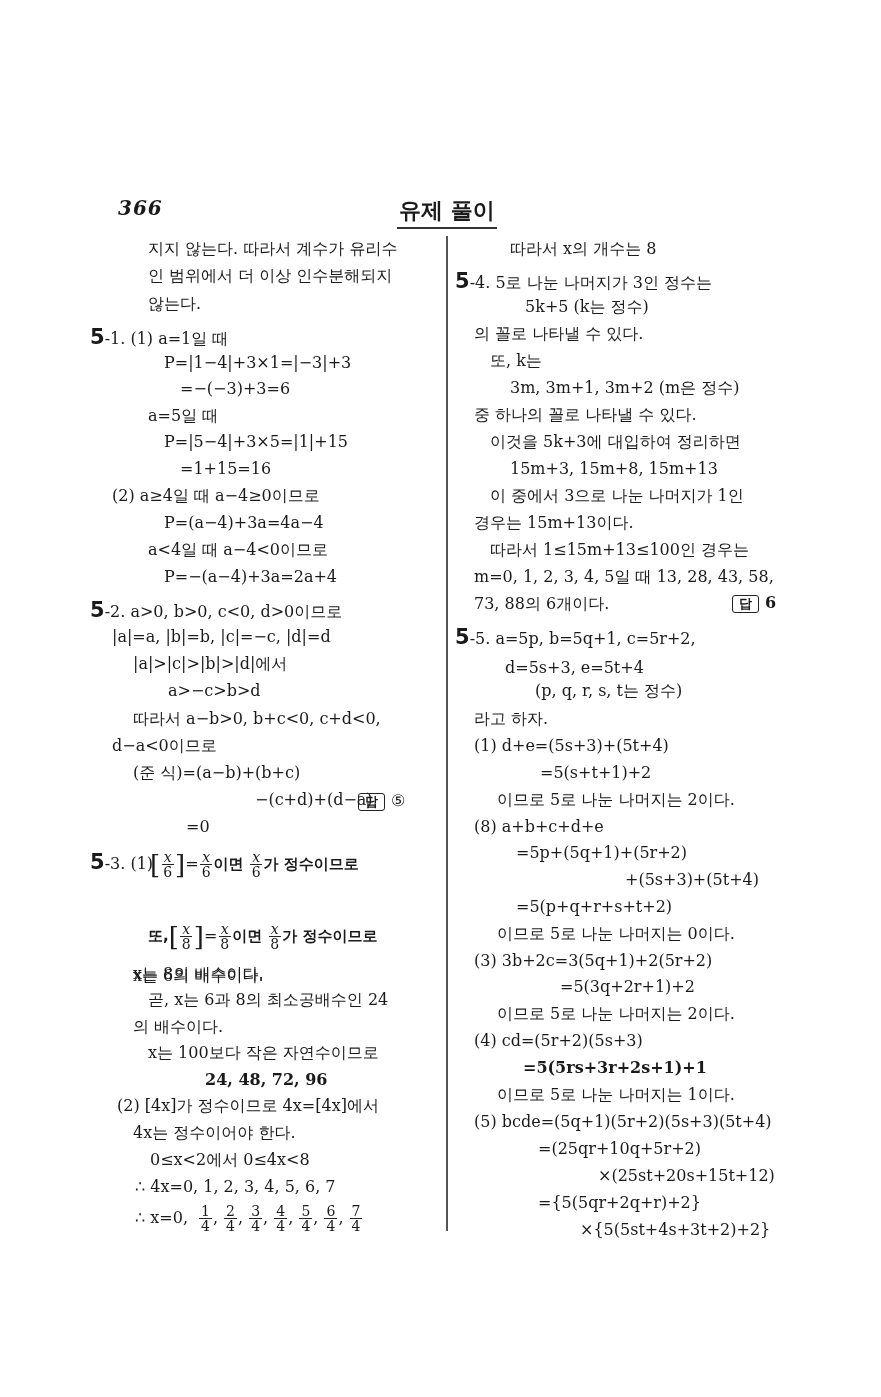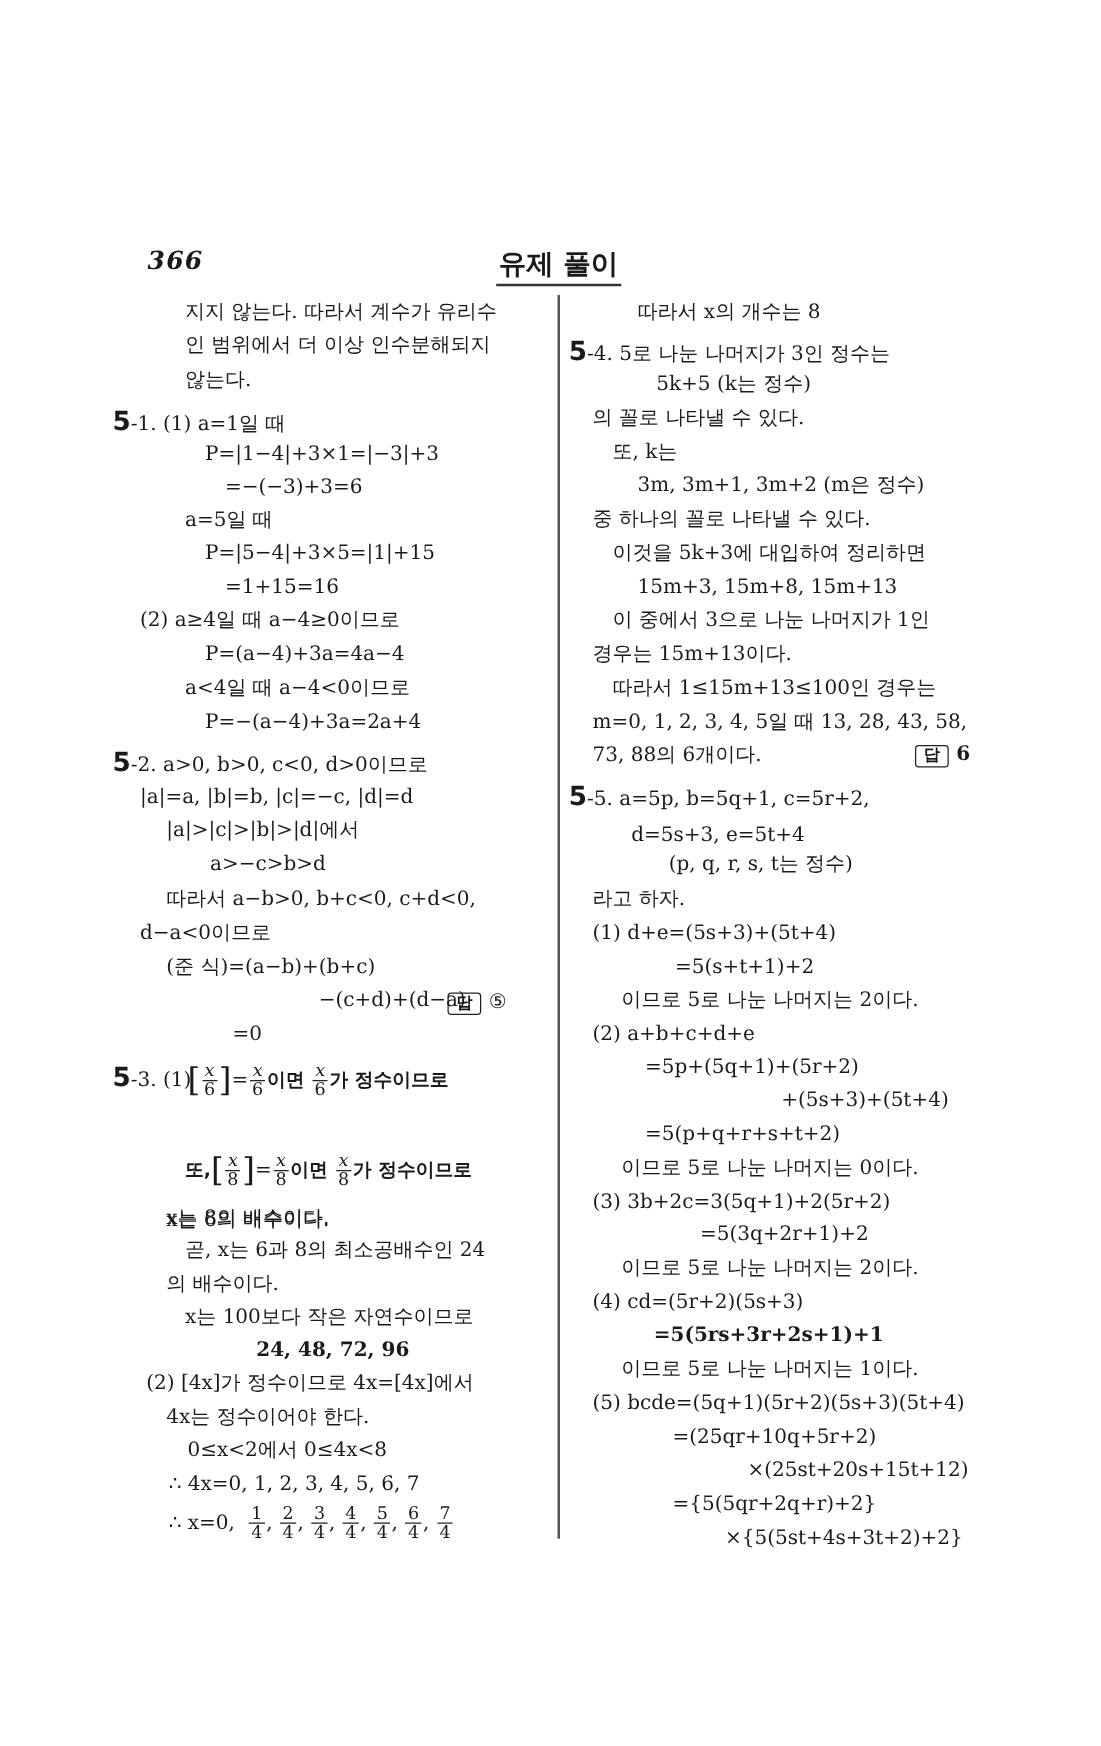--- a/index.html
+++ b/index.html
@@ -80,21 +80,21 @@
     <div class="line" style="left: 490px; top: 540px;"><span>따라서 1≤15m+13≤100인 경우는</span></div>
     <div class="line" style="left: 474px; top: 567px;"><span>m=0, 1, 2, 3, 4, 5일 때 13, 28, 43, 58,</span></div>
     <div class="line" style="left: 474px; top: 594px;"><span>73, 88의 6개이다.</span></div>
     <div class="line" style="left: 455px; top: 627px;"><span class="num">5</span><span class="sub">-5.</span> <span>a=5p, b=5q+1, c=5r+2,</span></div>
     <div class="line" style="left: 505px; top: 658px;"><span>d=5s+3, e=5t+4</span></div>
     <div class="line" style="left: 535px; top: 681px; text-align: center;"><span>(p, q, r, s, t는 정수)</span></div>
     <div class="line" style="left: 474px; top: 709px;"><span>라고 하자.</span></div>
     <div class="line" style="left: 474px; top: 736px;"><span>(1) d+e=(5s+3)+(5t+4)</span></div>
     <div class="line" style="left: 540px; top: 763px;"><span>=5(s+t+1)+2</span></div>
     <div class="line" style="left: 497px; top: 790px;"><span>이므로 5로 나눈 나머지는 2이다.</span></div>
-    <div class="line" style="left: 474px; top: 817px;"><span>(2) a+b+c+d+e</span></div>
+    <div class="line" style="left: 474px; top: 817px;"><span>(8) a+b+c+d+e</span></div>
     <div class="line" style="left: 516px; top: 843px;"><span>=5p+(5q+1)+(5r+2)</span></div>
     <div class="line" style="left: 625px; top: 870px;"><span>+(5s+3)+(5t+4)</span></div>
     <div class="line" style="left: 516px; top: 897px;"><span>=5(p+q+r+s+t+2)</span></div>
     <div class="line" style="left: 497px; top: 924px;"><span>이므로 5로 나눈 나머지는 0이다.</span></div>
     <div class="line" style="left: 474px; top: 951px;"><span>(3) 3b+2c=3(5q+1)+2(5r+2)</span></div>
     <div class="line" style="left: 560px; top: 977px;"><span>=5(3q+2r+1)+2</span></div>
     <div class="line" style="left: 497px; top: 1004px;"><span>이므로 5로 나눈 나머지는 2이다.</span></div>
     <div class="line" style="left: 474px; top: 1031px;"><span>(4) cd=(5r+2)(5s+3)</span></div>
     <div class="line" style="left: 523px; top: 1058px; font-weight: bold;"><span>=5(5rs+3r+2s+1)+1</span></div>
     <div class="line" style="left: 497px; top: 1085px;"><span>이므로 5로 나눈 나머지는 1이다.</span></div>

